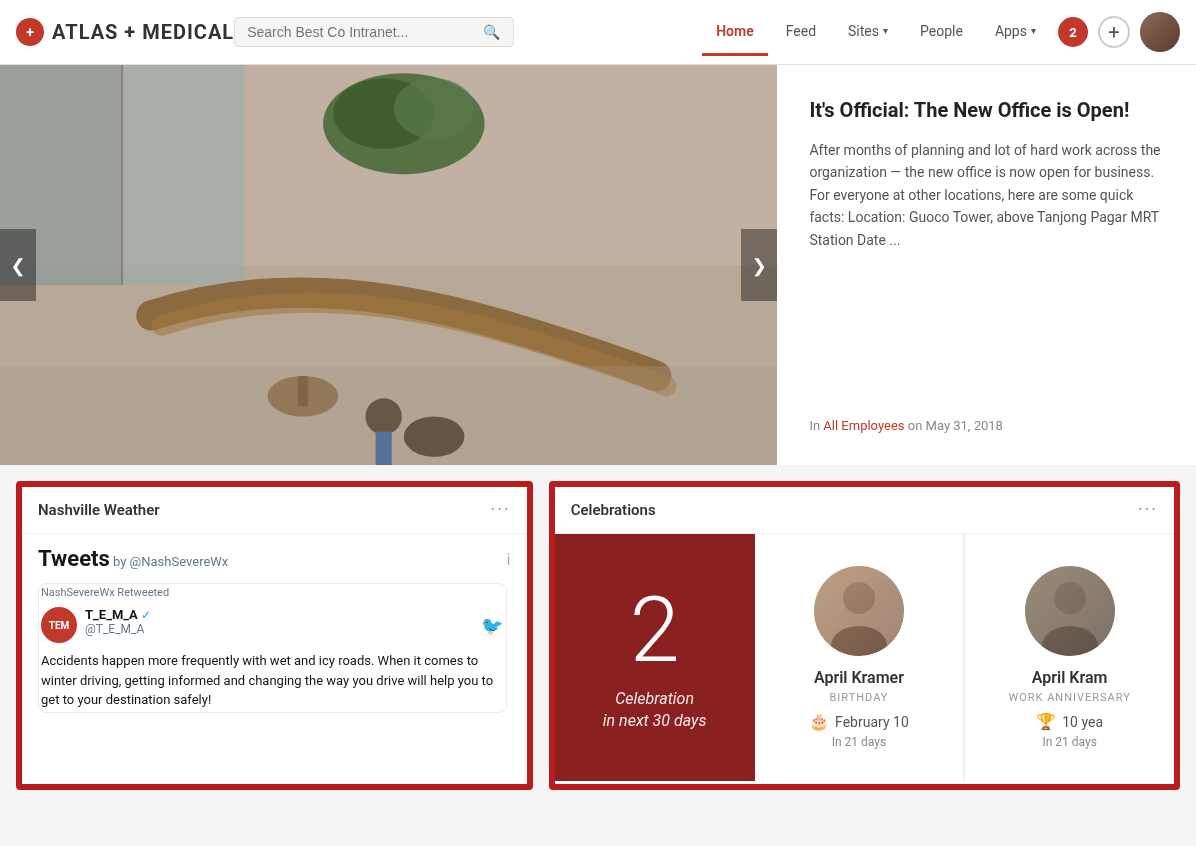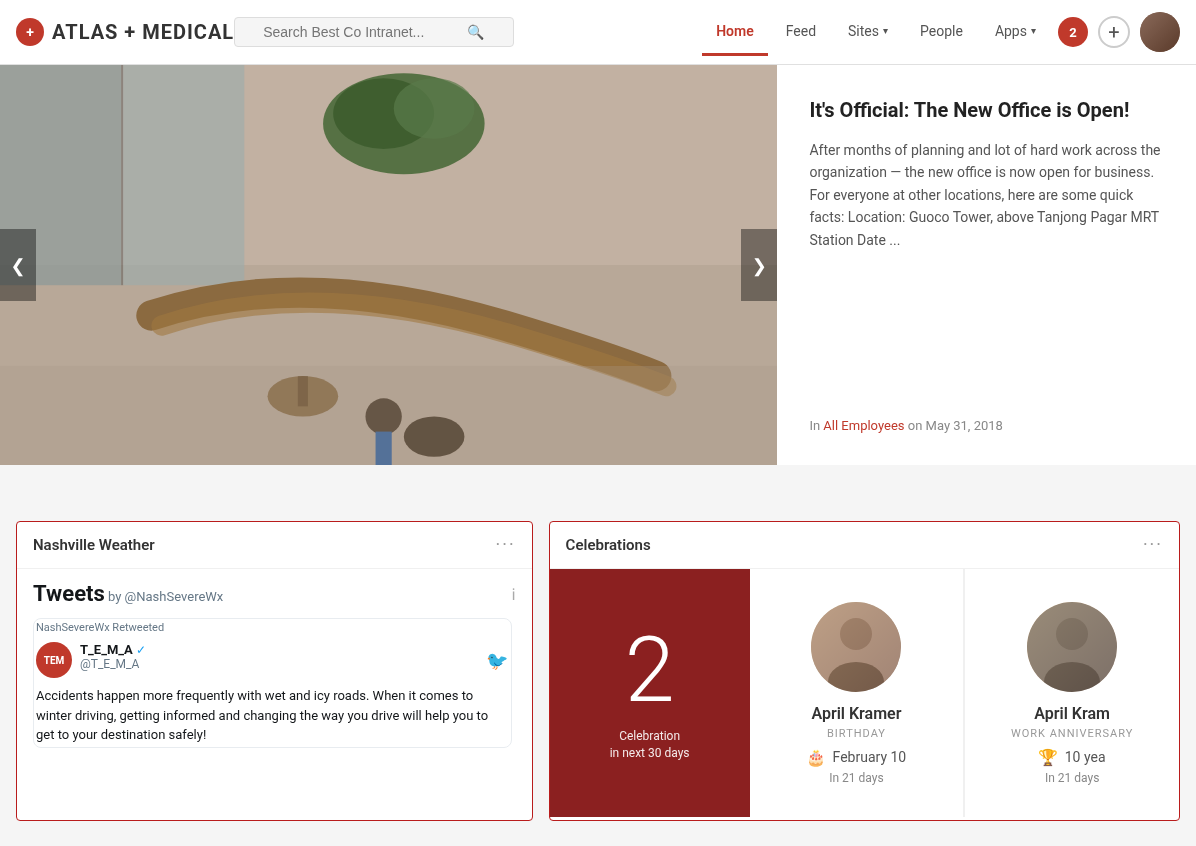--- a/index.html
+++ b/index.html
@@ -40,21 +40,21 @@
       color: #333;
       letter-spacing: 1px;
       text-transform: uppercase;
     }
     .search-bar {
       display: flex;
       align-items: center;
       background: #f5f5f5;
       border: 1px solid #ddd;
       border-radius: 4px;
-      padding: 6px 28px;
+      padding: 6px 12px;
       width: 280px;
       gap: 8px;
     }
     .search-bar input {
       border: none;
       background: transparent;
       outline: none;
       font-size: 14px;
       color: #666;
       width: 100%;
@@ -208,23 +208,22 @@
     .bottom-sections {
       display: flex;
       gap: 16px;
       padding: 16px;
       background: #f5f5f5;
     }
 
     
     .widget-card {
       background: #fff;
-      border: 1px solid #b91c1c;
+      border: 6px solid #b91c1c;
       border-radius: 4px;
-      margin-top: 40px;
     }
     .widget-card.weather {
       width: 45%;
       min-height: 300px;
     }
     .widget-card.celebrations {
       width: 55%;
       min-height: 300px;
     }
     .widget-header {
@@ -344,24 +343,25 @@
       padding: 24px;
       flex-shrink: 0;
     }
     .celebration-number {
       font-size: 90px;
       font-weight: 300;
       line-height: 1;
       margin-bottom: 12px;
     }
     .celebration-label {
-      font-size: 12px;
+      font-size: 16px;
       text-align: center;
       opacity: 0.9;
       line-height: 1.4;
+      font-style: italic;
     }
     .celebration-person-card {
       flex: 1;
       display: flex;
       flex-direction: column;
       align-items: center;
       justify-content: center;
       padding: 24px 16px;
       border-right: 1px solid #f0f0f0;
     }

